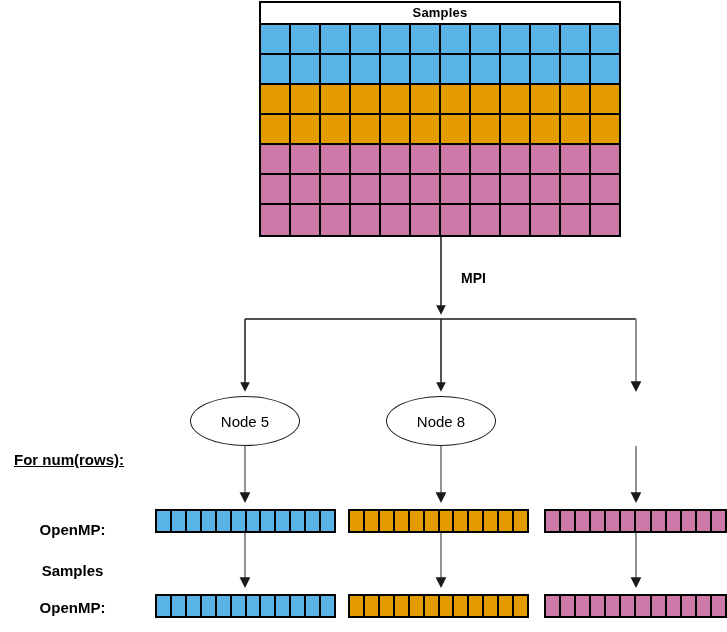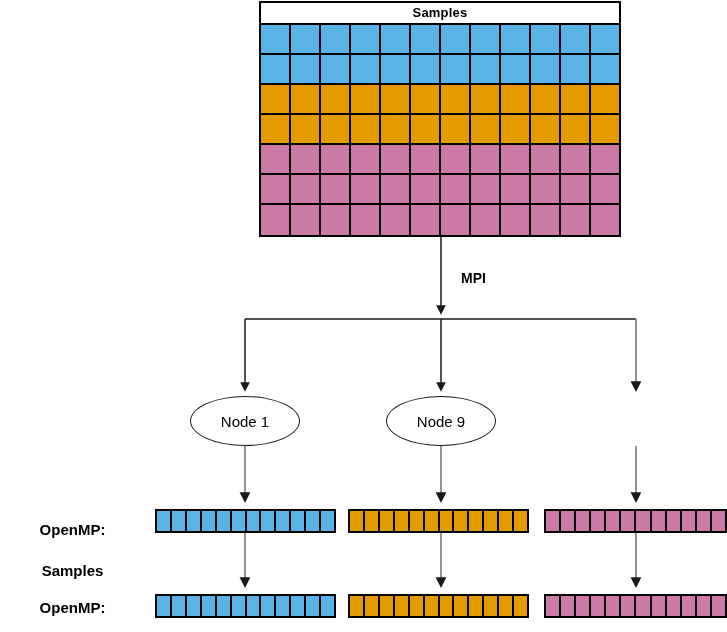--- a/index.html
+++ b/index.html
@@ -262,26 +262,27 @@
           <div class="mcell" style="background: rgb(204, 121, 167);"></div>
           <div class="mcell" style="background: rgb(204, 121, 167);"></div>
           <div class="mcell" style="background: rgb(204, 121, 167);"></div>
         </div>
       </div>
   </div>
 
   <div class="edge-label" style="left:458px; top:270px;">MPI</div>
 
   <div class="node" style="left:190px; top:396px;">
-    <span class="node-label">Node 1</span>
+    <span class="node-label">Node 5</span>
   </div>
   <div class="node" style="left:386px; top:396px;">
-    <span class="node-label">Node 9</span>
-  </div>
-
+    <span class="node-label">Node 8</span>
+  </div>
+
+  <div class="caption loop" style="left:14px; top:450px;">For num(rows):</div>
 
   <div class="caption" style="left:0px; top:500px; width:145px;">
     <div>OpenMP:</div>
     <div>Samples</div>
   </div>
 
   <div class="caption" style="left:0px; top:578px; width:145px;">
     <div>OpenMP:</div>
     
   </div>

